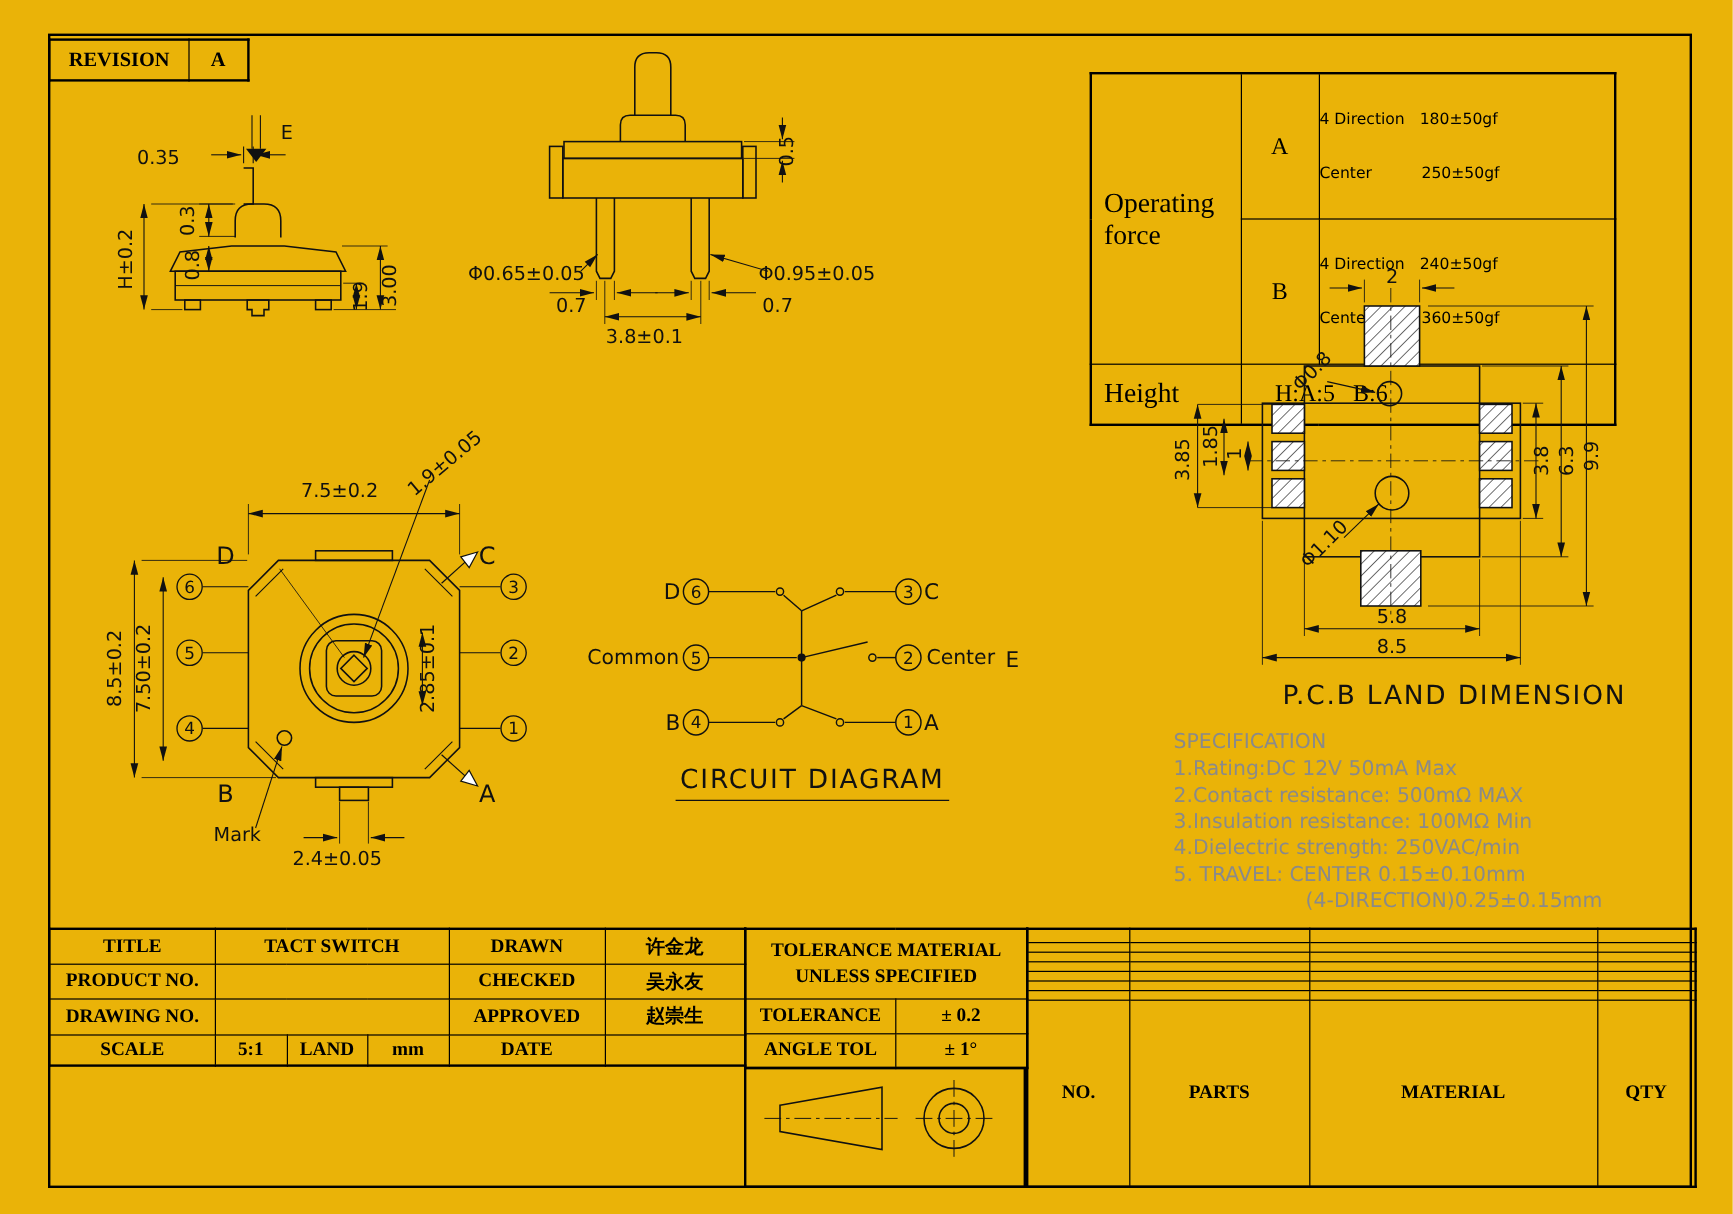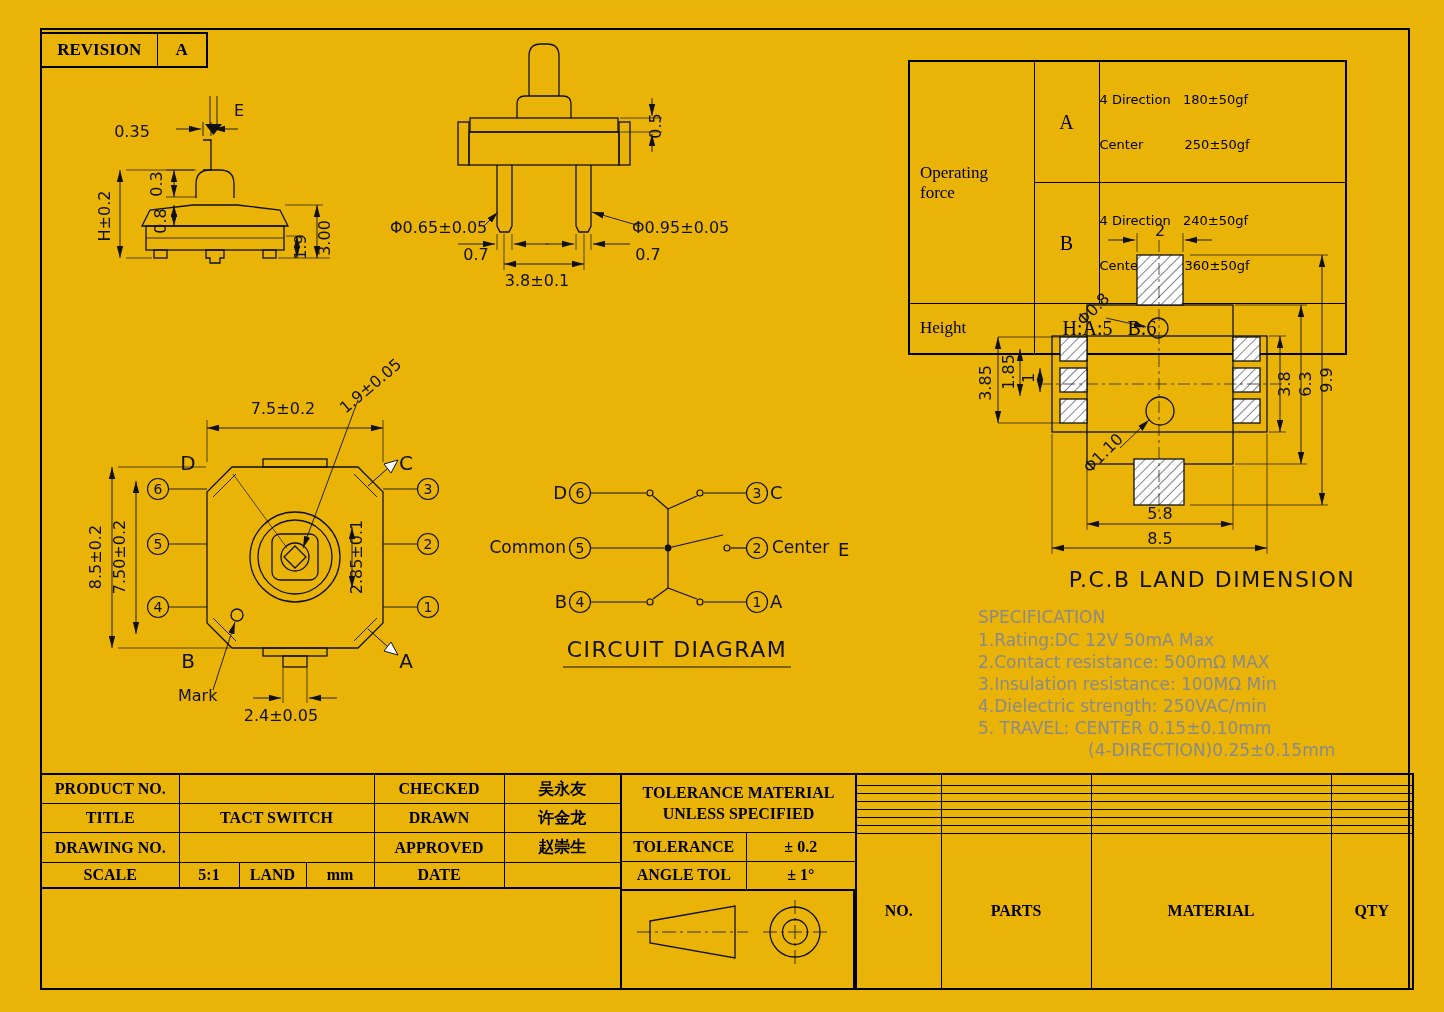--- a/index.html
+++ b/index.html
@@ -7,21 +7,21 @@
          font-family:"Liberation Serif",serif;color:#000;}
   .frame{position:absolute;left:40px;top:28px;width:1370px;height:962px;
          border:2px solid #000;box-sizing:border-box;}
   table{border-collapse:collapse;position:absolute;table-layout:fixed;}
   td{border:1.6px solid #000;padding:0;overflow:hidden;}
   
   .rev-table{left:40px;top:32px;font-weight:bold;font-size:17px;border:2px solid #000;}
   .rev-table td{height:32px;text-align:center;vertical-align:middle;}
   
   .force-table{left:908px;top:60px;width:437px;height:140px;border:2px solid #000;}
-  .ft-name{font-size:17px;padding-left:10px;white-space:pre-line;vertical-align:middle;}
+  .ft-name{font-size:23px;padding-left:10px;white-space:pre-line;vertical-align:middle;}
   .ft-grade{font-size:20px;text-align:center;vertical-align:middle;}
   .ft-val{font-family:"DejaVu Sans",sans-serif;font-size:13px;
           vertical-align:middle;white-space:pre;}
   .ft-height{font-size:20px;padding-left:28px;vertical-align:middle;white-space:pre;}
   .r-a{height:50px;} .r-b{height:40px;} .r-h{height:50px;}
   
   .tb{font-weight:bold;font-size:16px;}
   .tb td{text-align:center;vertical-align:middle;}
   .tb-left{left:40px;top:773px;width:580px;height:116px;border:2px solid #000;}
   .tb-mid{left:620px;top:773px;width:235px;height:116px;border:2px solid #000;}
@@ -98,30 +98,30 @@
     <colgroup>
         <col style="width:138px">
         <col style="width:60px">
         <col style="width:67px">
         <col style="width:68px">
         <col style="width:130px">
         <col style="width:117px">
       </colgroup>
     <tbody>
         <tr>
+      <td>TITLE</td>
+      <td colspan="3">TACT SWITCH</td>
+      <td>DRAWN</td>
+      <td>许金龙</td>
+    </tr>
+    <tr>
       <td>PRODUCT NO.</td>
       <td colspan="3"></td>
       <td>CHECKED</td>
       <td>吴永友</td>
-    </tr>
-    <tr>
-      <td>TITLE</td>
-      <td colspan="3">TACT SWITCH</td>
-      <td>DRAWN</td>
-      <td>许金龙</td>
     </tr>
     <tr>
       <td>DRAWING NO.</td>
       <td colspan="3"></td>
       <td>APPROVED</td>
       <td>赵崇生</td>
     </tr>
     <tr>
       <td>SCALE</td>
       <td>5:1</td>

